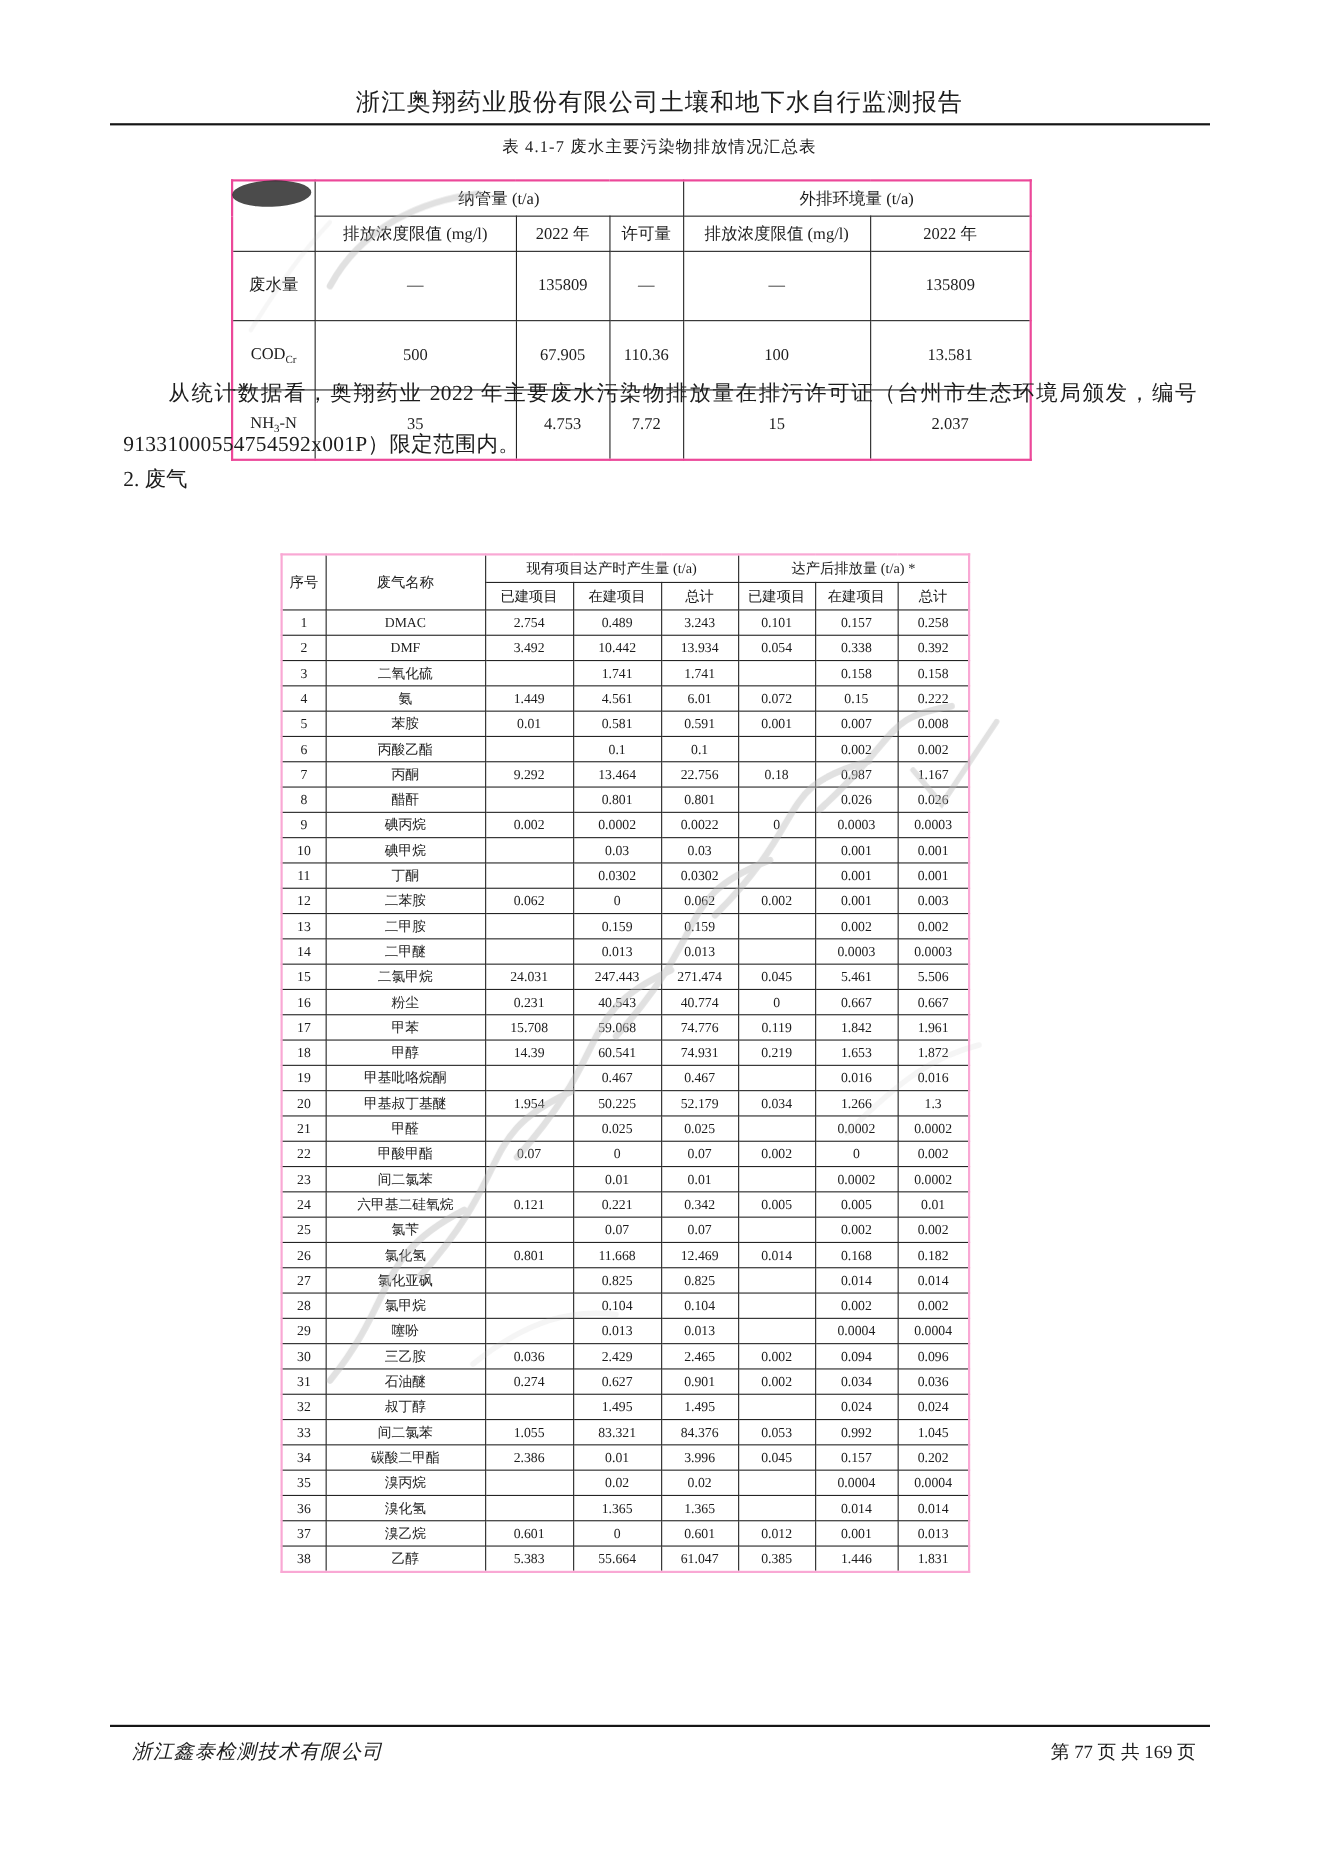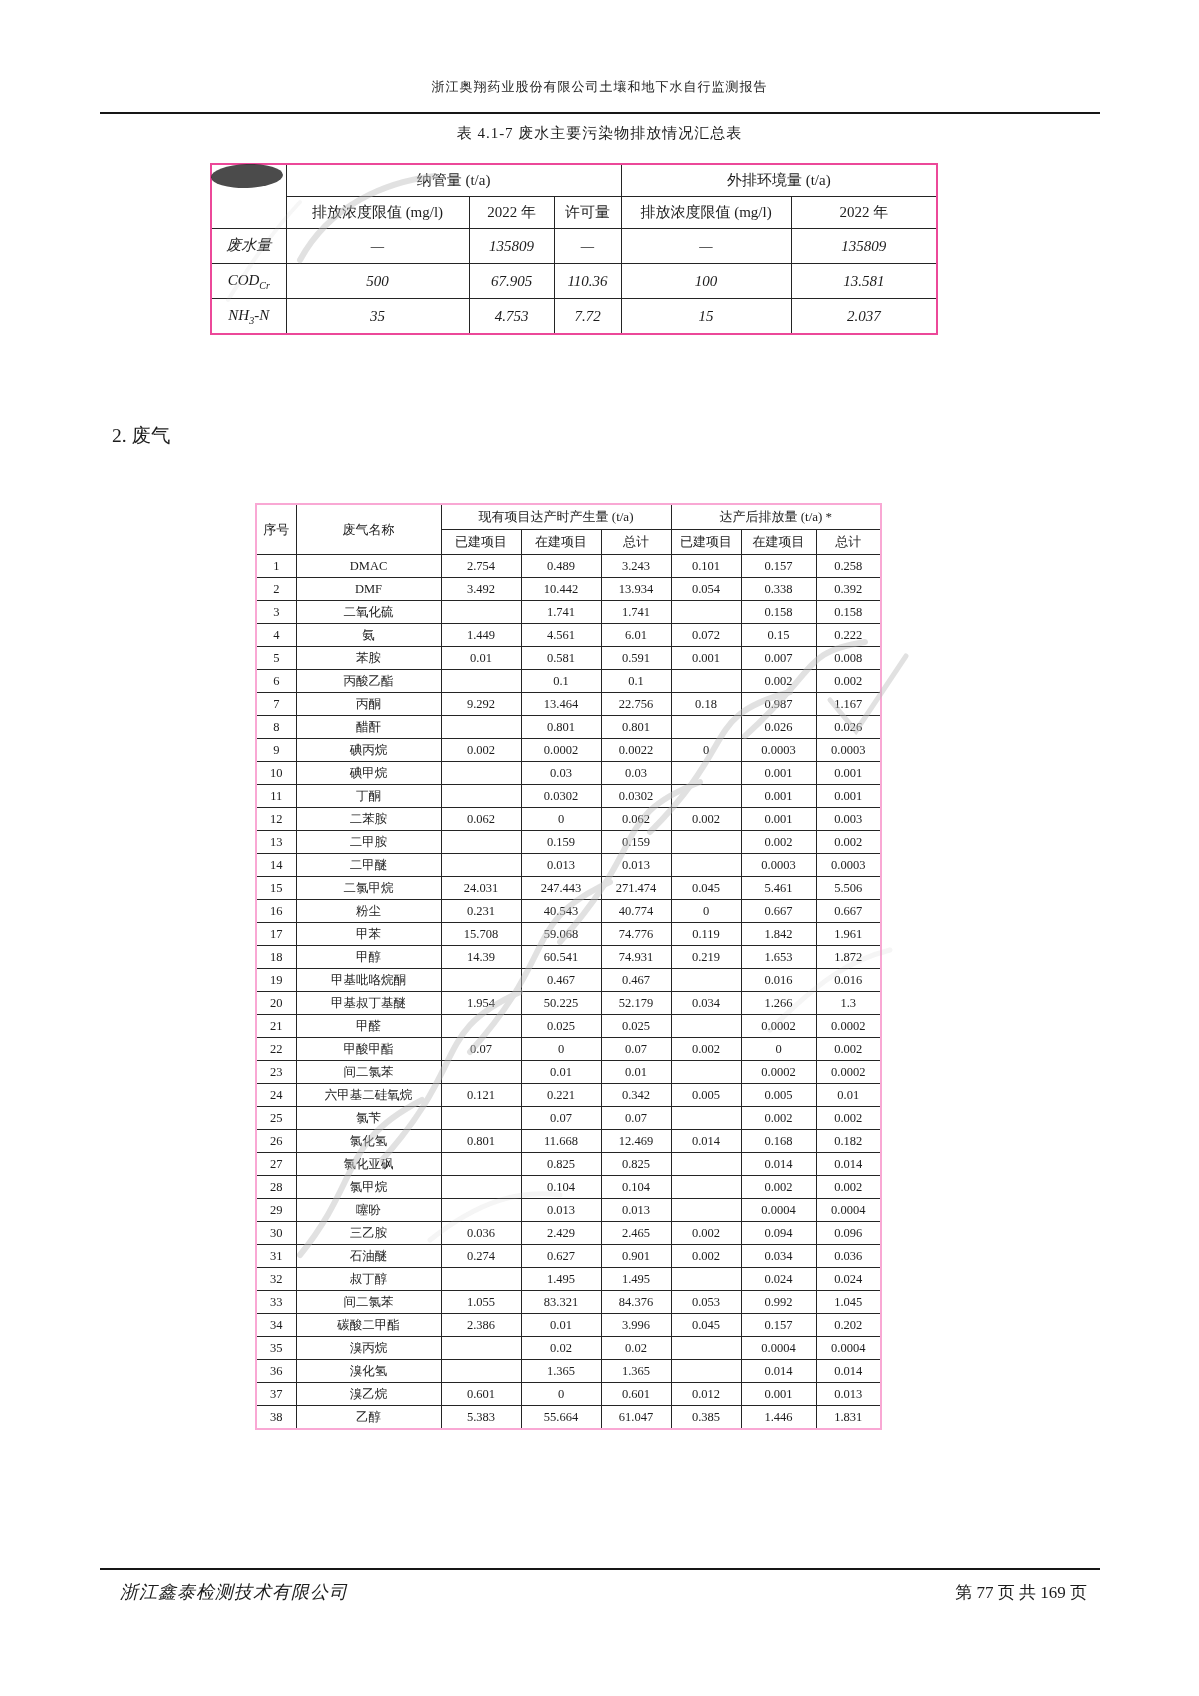--- a/index.html
+++ b/index.html
@@ -1,34 +1,34 @@
 <!DOCTYPE html>
 <html><head>
 <meta charset="utf-8">
 <style>
   html,body{margin:0;padding:0;background:#e9e9e9;}
   .page{
     position:relative;width:1199px;height:1696px;margin:0 auto;background:#ffffff;
     font-family:"Liberation Serif","DejaVu Serif",serif;color:#1c1c1c;overflow:hidden;
   }
   .doc-header{position:absolute;top:78px;left:0;width:100%;text-align:center;
-    font-size:13px;letter-spacing:1px;}
+    font-size:22px;letter-spacing:1px;}
   .header-rule{position:absolute;top:112px;left:100px;width:1000px;height:2px;background:#161616;}
   .tbl-title{position:absolute;left:0;width:100%;text-align:center;font-size:15px;letter-spacing:1px;}
   .t1-title{top:124px;}
   .t2-title{top:460px;}
 
   table{border-collapse:collapse;table-layout:fixed;background:transparent;}
   th,td{border:1px solid #242424;text-align:center;vertical-align:middle;
     font-weight:normal;overflow:hidden;white-space:nowrap;}
 
   .t1-wrap{position:absolute;top:163px;left:210px;}
   table.t1{width:726px;border:2px solid #ec4899;font-size:15px;}
   table.t1 th{height:27px;padding:2px 2px;}
-  table.t1 td{height:24px;padding:5px 2px;font-style:italic;}
+  table.t1 td{height:24px;padding:19px 2px;}
   .sub{font-size:10px;vertical-align:sub;}
 
   .para{position:absolute;top:336px;left:112px;width:976px;font-size:19.5px;line-height:46px;
     text-align:justify;text-indent:41px;letter-spacing:0.3px;}
   .section-heading{position:absolute;top:422px;left:112px;font-size:19.5px;}
 
   .t2-wrap{position:absolute;top:503px;left:255px;}
   table.t2{width:625px;border:2px solid #f9a8d4;font-size:12.5px;}
   table.t2 th{height:20px;padding:2px 1px;font-size:13px;}
   table.t2 td{height:18px;padding:2px 1px;}
@@ -95,20 +95,21 @@
           <td>35</td>
           <td>4.753</td>
           <td>7.72</td>
           <td>15</td>
           <td>2.037</td>
         </tr>
       </tbody>
     </table>
   </div>
 
+  <div class="para">从统计数据看，奥翔药业 2022 年主要废水污染物排放量在排污许可证（台州市生态环境局颁发，编号 91331000554754592x001P）限定范围内。</div>
 
   <div class="section-heading">2. 废气</div>
 
 
   <div class="t2-wrap">
     <table class="t2">
       <colgroup>
         <col style="width:40px">
           <col style="width:145px">
           <col style="width:80px">

